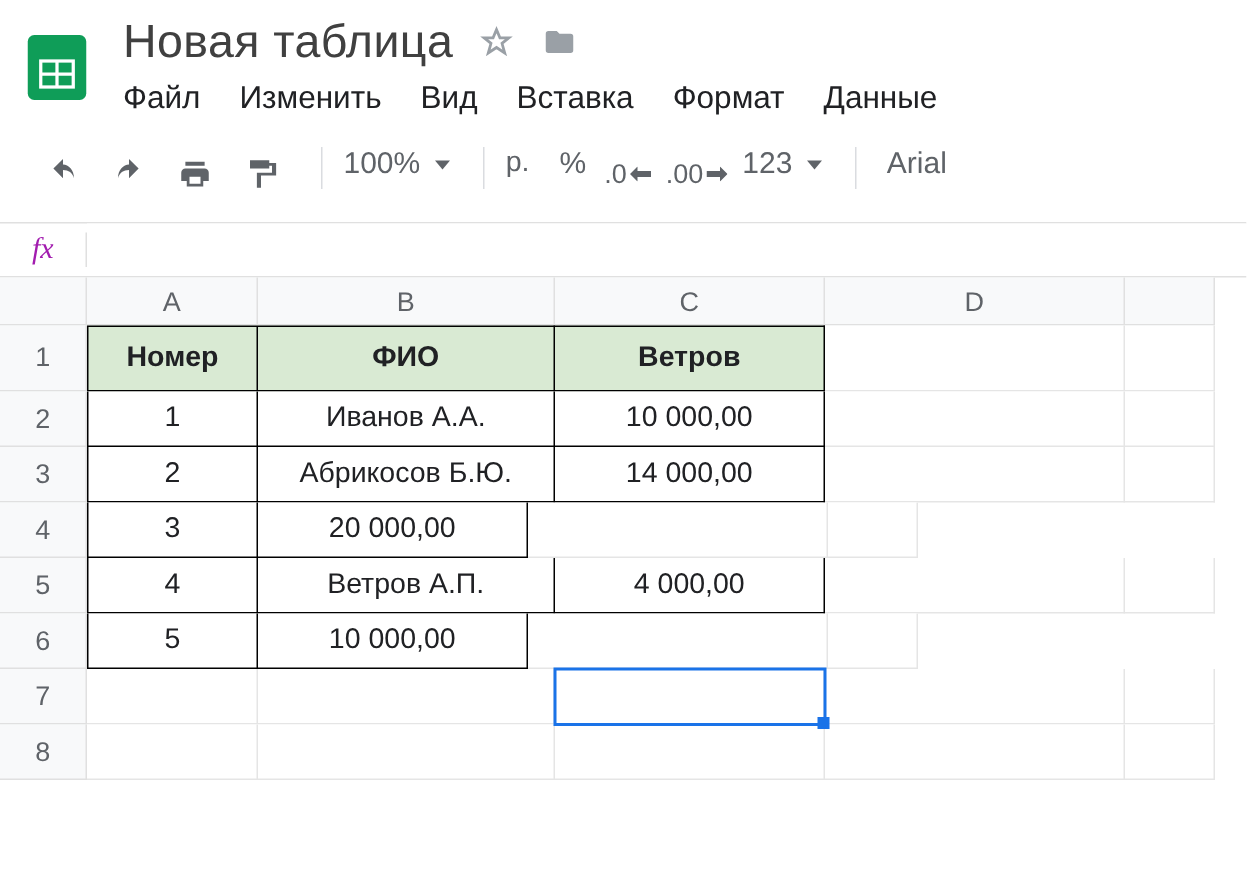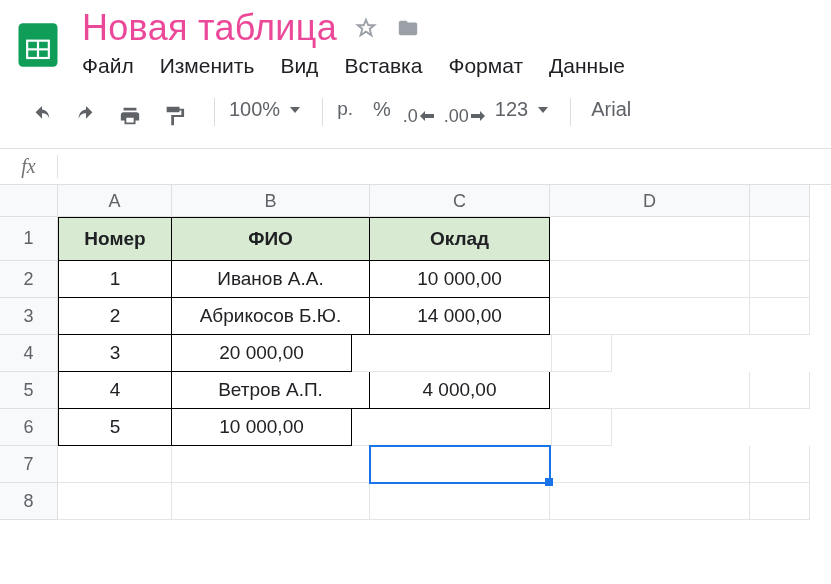--- a/index.html
+++ b/index.html
@@ -27,22 +27,22 @@
   }
   .logo svg { width: 52px; height: 52px; }
   .title-area { flex: 1; }
   .title-row {
     display: flex;
     align-items: center;
     gap: 18px;
     height: 36px;
   }
   .doc-title {
-    font-size: 36px;
-    color: #ec4899;
+    font-size: 31px;
+    color: #404040;
     letter-spacing: 0.3px;
   }
   .star-icon, .folder-icon {
     color: #9aa0a6;
     display: flex;
     align-items: center;
   }
   .menu-row {
     display: flex;
     gap: 26px;
@@ -95,21 +95,21 @@
     display: flex;
     align-items: center;
     border-bottom: 1px solid #e0e0e0;
     height: 36px;
   }
   .fx-label {
     width: 58px;
     font-style: italic;
     font-family: Georgia, serif;
     font-size: 20px;
-    color: #737373;
+    color: #a21caf;
     text-align: center;
     border-right: 1px solid #e0e0e0;
   }
   .fx-input {
     flex: 1;
     border: none;
     outline: none;
     font-size: 18px;
     padding: 0 10px;
     height: 100%;
@@ -311,21 +311,21 @@
       <div class="col-h colA">A</div>
       <div class="col-h colB">B</div>
       <div class="col-h colC">C</div>
       <div class="col-h colD">D</div>
       <div class="col-h colE"></div>
     </div>
 
     <div class="cells-row">
       <div class="cell data-cell data-header left-border top-border colA h-row1">Номер</div>
       <div class="cell data-cell data-header top-border colB h-row1">ФИО</div>
-      <div class="cell data-cell data-header top-border colC h-row1">Оклад</div>
+      <div class="cell data-cell data-header top-border colC h-row1">Ветров</div>
       <div class="cell colD h-row1"></div>
       <div class="cell colE h-row1"></div>
     </div>
 
     <div class="cells-row">
       <div class="cell data-cell left-border colA h-rown">1</div>
       <div class="cell data-cell colB h-rown">Иванов А.А.</div>
       <div class="cell data-cell colC h-rown">10 000,00</div>
       <div class="cell colD h-rown"></div>
       <div class="cell colE h-rown"></div>

